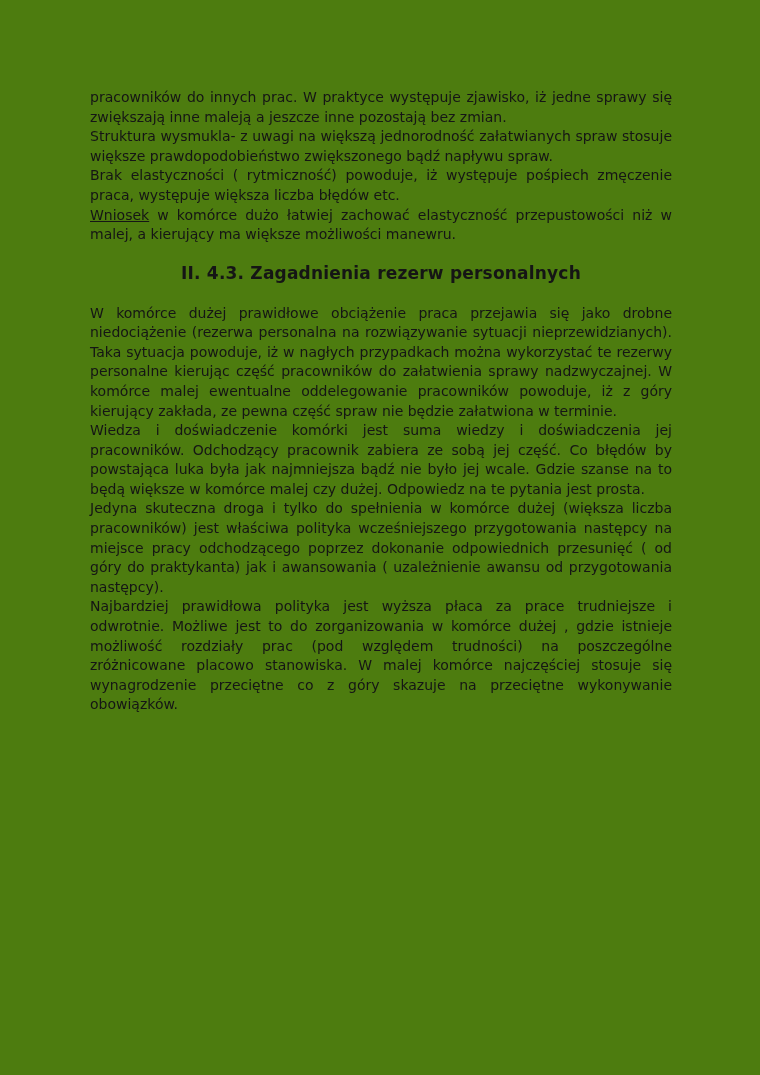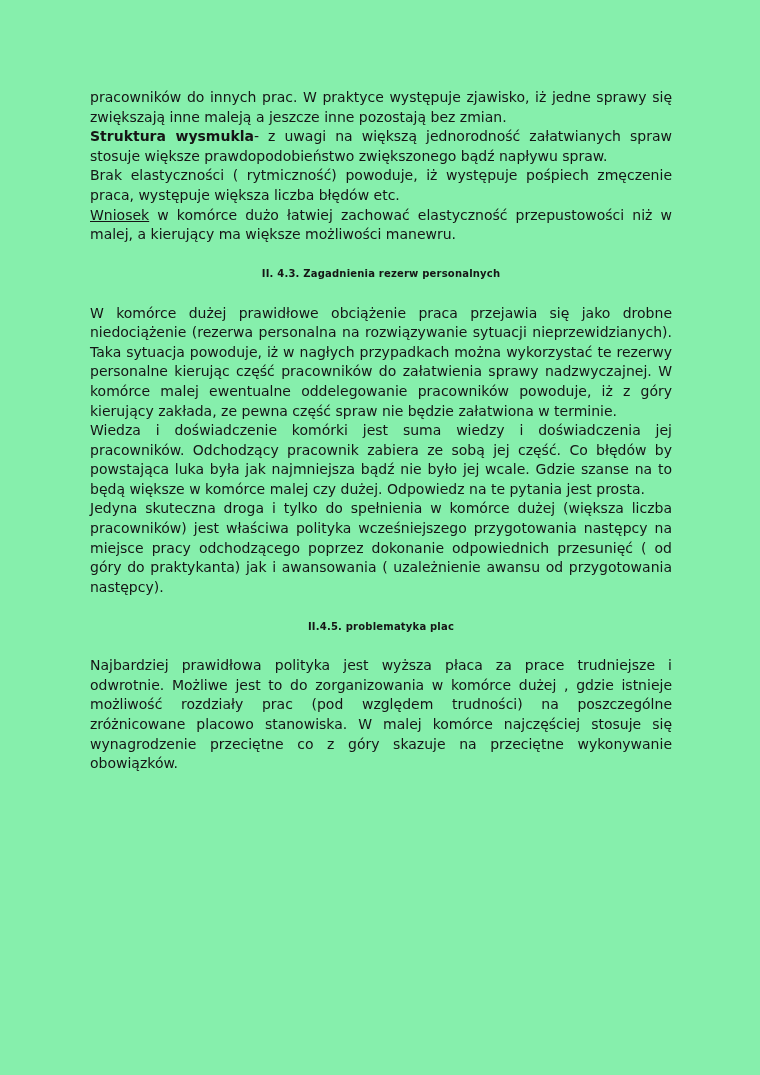--- a/index.html
+++ b/index.html
@@ -5,56 +5,55 @@
   html, body {
     margin: 0;
     padding: 0;
     background: #ffffff;
   }
   .page {
     position: relative;
     width: 760px;
     height: 1075px;
     box-sizing: border-box;
-    background: #86efac;
+    background: #4d7c0f;
     padding: 88px 88px 0 90px;
     overflow: hidden;
     font-family: "DejaVu Sans", "Liberation Sans", sans-serif;
     font-size: 14px;
     line-height: 19.6px;
     color: #151515;
   }
   .content {
     width: 582px;
   }
   .body-paragraph {
     margin: 0;
     text-align: justify;
     text-justify: inter-word;
   }
   .section-heading {
     margin: 19.6px 0 19.6px 0;
     text-align: center;
     font-weight: bold;
-    font-size: 10px;
+    font-size: 17px;
     line-height: 19.6px;
     letter-spacing: 0.2px;
   }
-  .run-bold { font-weight: bold; }
+  .run-bold { font-weight: normal; }
   .run-underline { text-decoration: underline; }
 </style>
 </head>
 <body>
 
 <div class="page">
   <div class="content">
       <p class="body-paragraph"><span>pracowników do innych prac. W praktyce występuje zjawisko, iż jedne sprawy się zwiększają inne maleją a jeszcze inne pozostają bez zmian.</span></p>
       <p class="body-paragraph"><span class="run-bold">Struktura wysmukla</span><span>- z uwagi na większą jednorodność załatwianych spraw stosuje większe prawdopodobieństwo zwiększonego bądź napływu spraw.</span></p>
       <p class="body-paragraph"><span>Brak elastyczności ( rytmiczność) powoduje, iż występuje pośpiech zmęczenie praca, występuje większa liczba błędów etc.</span></p>
       <p class="body-paragraph"><span class="run-underline">Wniosek</span><span> w komórce dużo łatwiej zachować elastyczność przepustowości niż w malej, a kierujący ma większe możliwości manewru.</span></p>
       <h2 class="section-heading"><span>II. 4.3. Zagadnienia rezerw personalnych</span></h2>
       <p class="body-paragraph"><span>W komórce dużej prawidłowe obciążenie praca przejawia się jako drobne niedociążenie (rezerwa personalna na rozwiązywanie sytuacji nieprzewidzianych). Taka sytuacja powoduje, iż w nagłych przypadkach można wykorzystać te rezerwy personalne kierując część pracowników do załatwienia sprawy nadzwyczajnej. W komórce malej ewentualne oddelegowanie pracowników powoduje, iż z góry kierujący zakłada, ze pewna część spraw nie będzie załatwiona w terminie.</span></p>
       <p class="body-paragraph"><span>Wiedza i doświadczenie komórki jest suma wiedzy i doświadczenia jej pracowników. Odchodzący pracownik zabiera ze sobą jej część. Co błędów by powstająca luka była jak najmniejsza bądź nie było jej wcale. Gdzie szanse na to będą większe w komórce malej czy dużej. Odpowiedz na te pytania jest prosta.</span></p>
       <p class="body-paragraph"><span>Jedyna skuteczna droga i tylko do spełnienia w komórce dużej (większa liczba pracowników) jest właściwa polityka wcześniejszego przygotowania następcy na miejsce pracy odchodzącego poprzez dokonanie odpowiednich przesunięć ( od góry do praktykanta) jak i awansowania ( uzależnienie awansu od przygotowania następcy).</span></p>
-      <h2 class="section-heading"><span>II.4.5. problematyka plac</span></h2>
       <p class="body-paragraph"><span>Najbardziej prawidłowa polityka jest wyższa płaca za prace trudniejsze i odwrotnie. Możliwe jest to do zorganizowania w komórce dużej , gdzie istnieje możliwość rozdziały prac  (pod względem trudności) na poszczególne zróżnicowane placowo stanowiska. W malej komórce najczęściej stosuje się wynagrodzenie przeciętne co z góry skazuje na przeciętne wykonywanie obowiązków.</span></p>
     </div>
 </div>
 
 </body></html>

